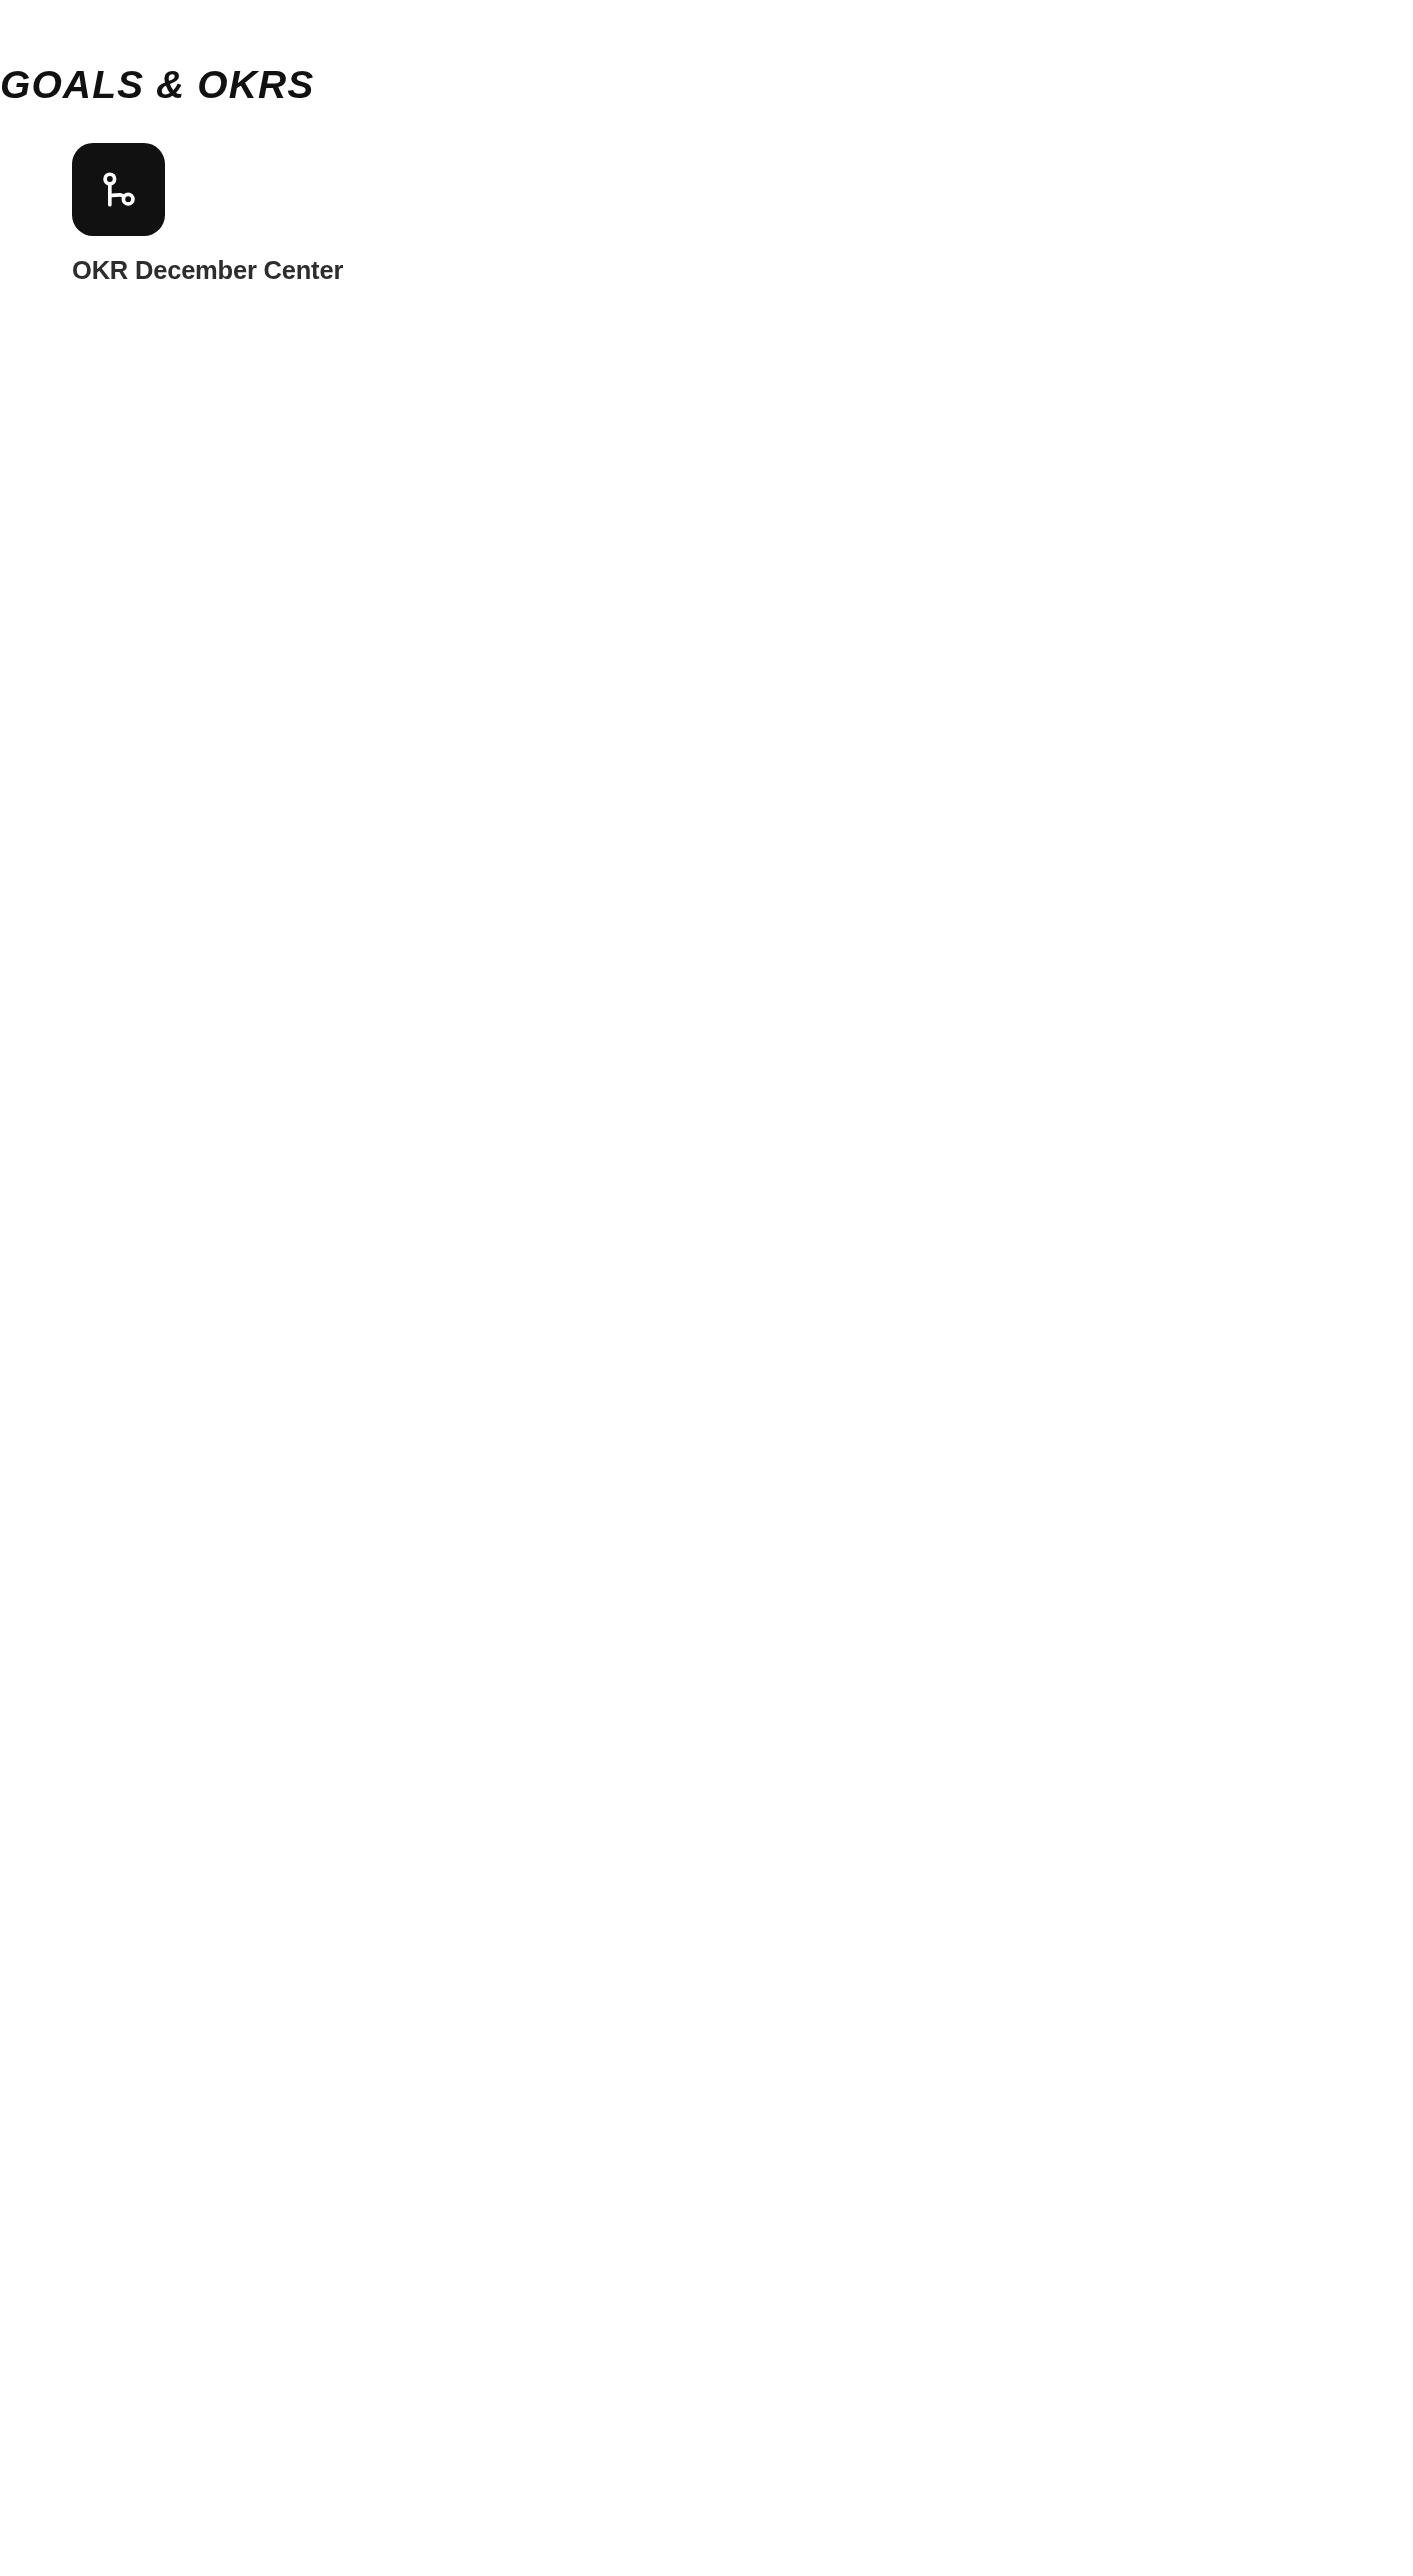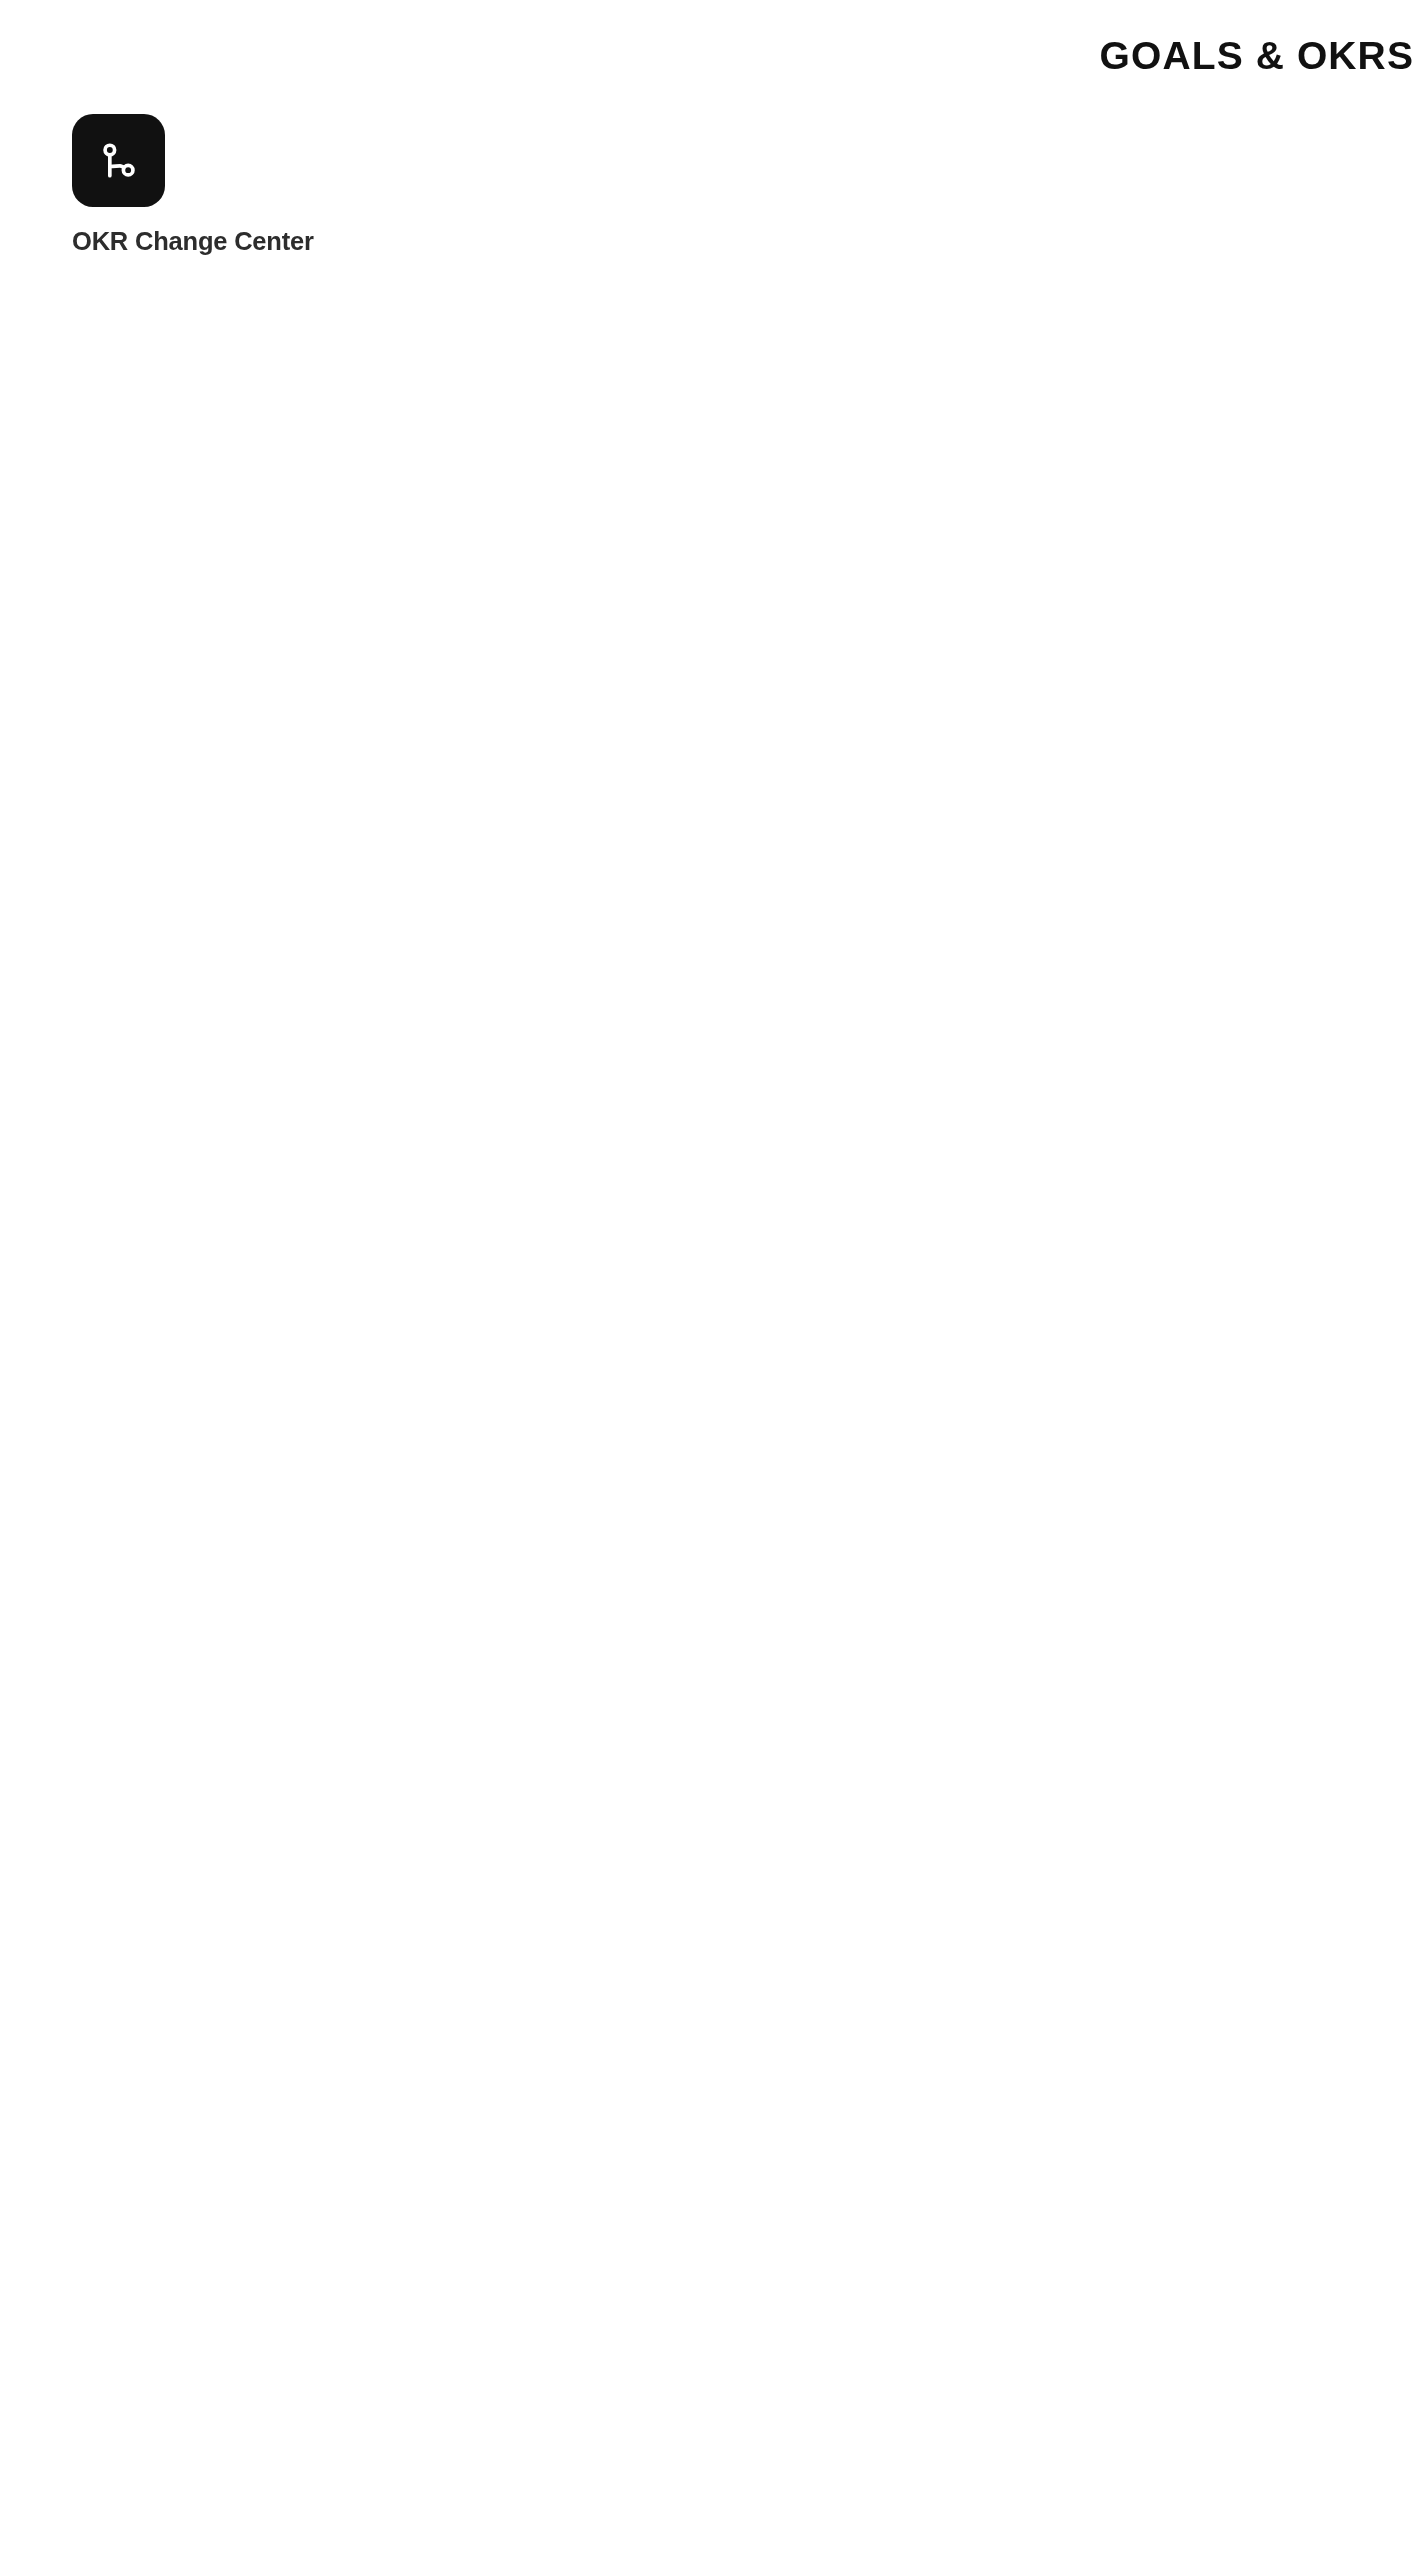--- a/index.html
+++ b/index.html
@@ -7,26 +7,27 @@
     width: 1414px;
     background: #ffffff;
     font-family: "Liberation Sans", sans-serif;
     color: #37352f;
     -webkit-font-smoothing: antialiased;
   }
   .page { width: 1414px; position: relative; padding-bottom: 30px; }
 
   
   .big-title {
-    text-align: right;
+    text-align: left;
     font-size: 39px;
     font-weight: 800;
     letter-spacing: 1.1px;
-    padding-top: 34px;
+    padding-top: 63px;
     color: #111;
+    font-style: italic;
   }
   .app-header { padding: 36px 0 0 72px; }
   .app-logo {
     width: 93px; height: 93px;
     background: #111; border-radius: 21px;
     display: flex; align-items: center; justify-content: center;
   }
   .app-name {
     font-size: 25.5px; font-weight: 700; color: #2d2d2d;
     margin-top: 19.5px; letter-spacing: -0.2px;
@@ -197,21 +198,21 @@
     <div class="app-logo">
       <span>
         <svg width="44" height="44" viewBox="0 0 24 24" fill="none" stroke="#fff" stroke-width="2" stroke-linecap="round">
           <circle cx="7" cy="6" r="2.6"></circle>
             <circle cx="17" cy="17" r="2.6"></circle>
           <path d="M7 8.6V20"></path>
             <path d="M7 15c4 0 7-1 7.5 0.6"></path>
         </svg>
       </span>
     </div>
-    <div class="app-name">OKR Change Center</div>
+    <div class="app-name">OKR December Center</div>
   </div>
 
   <div class="table-wrap">
     <div class="panel-head">
       <div class="panel-chip">
         <span>
           <svg width="11.3" height="11.3" viewBox="0 0 24 24" fill="#2c2b28">
               <path d="M3 10v4h3l7 4V6L6 10H3zm13.5 2a4.5 4.5 0 0 0-2-3.7v7.4a4.5 4.5 0 0 0 2-3.7z"></path>
             </svg>
         </span>

